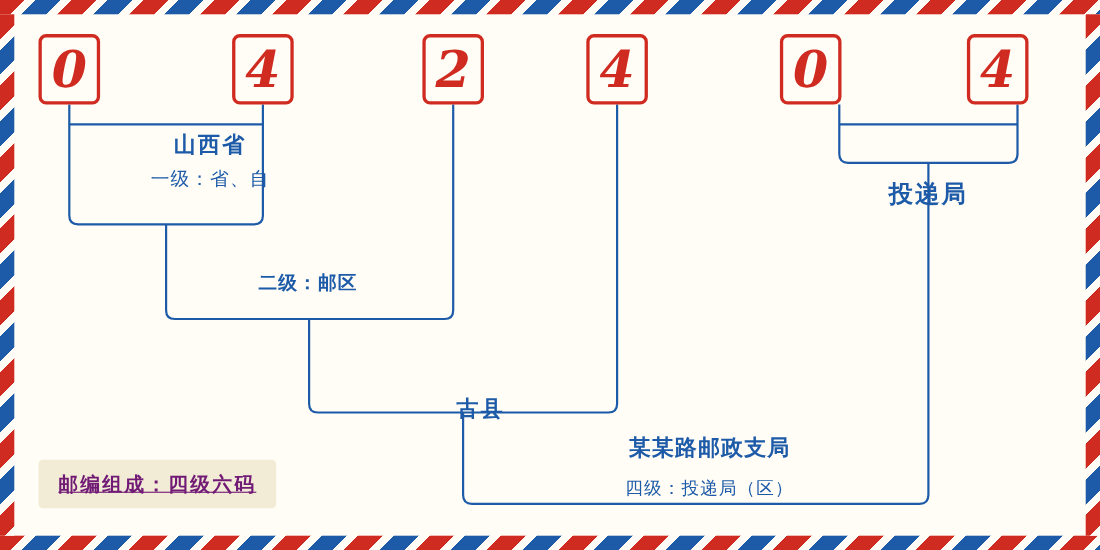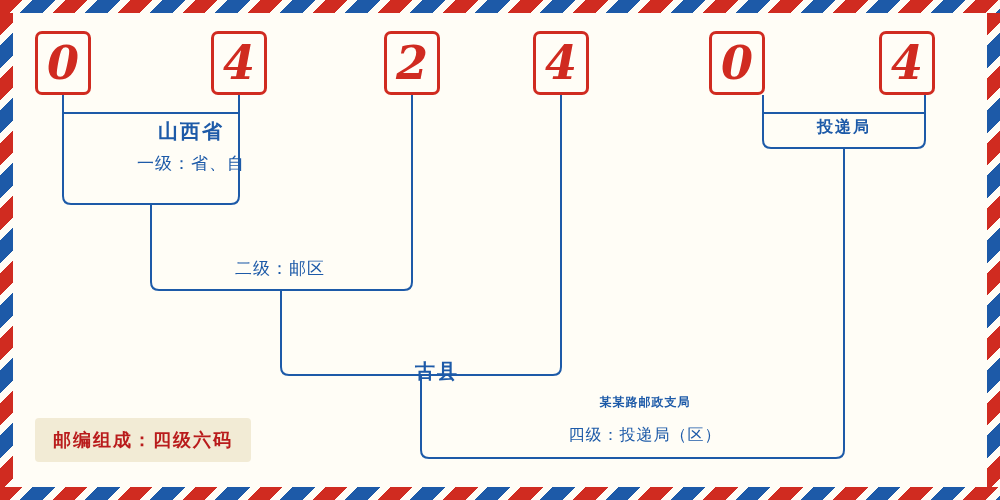--- a/index.html
+++ b/index.html
@@ -36,34 +36,34 @@
   .digit {
     font-family: "DejaVu Serif", "Liberation Serif", serif;
     font-weight: bold; font-style: italic;
     font-size: 46px; color: #d02b20; line-height: 1;
   }
 
   .lbl { position: absolute; color: #1d5aa8; text-align: center; z-index: 2; }
   .region { font-size: 20px; font-weight: bold; letter-spacing: 2px; margin-bottom: 7px; }
   .desc   { font-size: 17px; line-height: 22px; letter-spacing: 1px; }
   .desc-sm { font-size: 16px; line-height: 20px; letter-spacing: 1px; font-family: Liberation Serif, serif; }
-  .office { font-size: 16px; font-weight: bold; letter-spacing: 2px; }
-  .branch { font-size: 12px; font-weight: bold; letter-spacing: 1px; margin-bottom: 14px; }
+  .office { font-size: 22px; font-weight: bold; letter-spacing: 2px; margin-top: 45px; }
+  .branch { font-size: 20px; font-weight: bold; letter-spacing: 1px; margin-bottom: 14px; }
 
   #lbl-level1 { left: 63px;  top: 118px; width: 176px; margin-left: 40px; }
-  #lbl-level2 { left: 190px; top: 257px; width: 180px; }
+  #lbl-level2 { left: 190px; top: 247px; width: 180px; font-weight: bold; }
   #lbl-level3 { left: 317px; top: 314px; width: 240px; margin-top: 44px; }
   #lbl-office { left: 763px; top: 117px; width: 162px; }
   #lbl-level4 { left: 515px; top: 394px; width: 260px; }
 
   .badge {
     position: absolute; left: 35px; top: 418px; z-index: 2;
     background: #f2ebd5; border-radius: 4px;
     padding: 10px 18px;
-    color: #b91c1c; font-weight: bold; font-size: 18px; letter-spacing: 2px;
+    color: #701a75; font-weight: bold; font-size: 18px; letter-spacing: 2px; text-decoration: underline;
   }
 </style>
 </head>
 <body>
 
 <div class="stripe h top"></div>
 <div class="stripe h bottom"></div>
 <div class="stripe v left"></div>
 <div class="stripe v right"></div>
 

